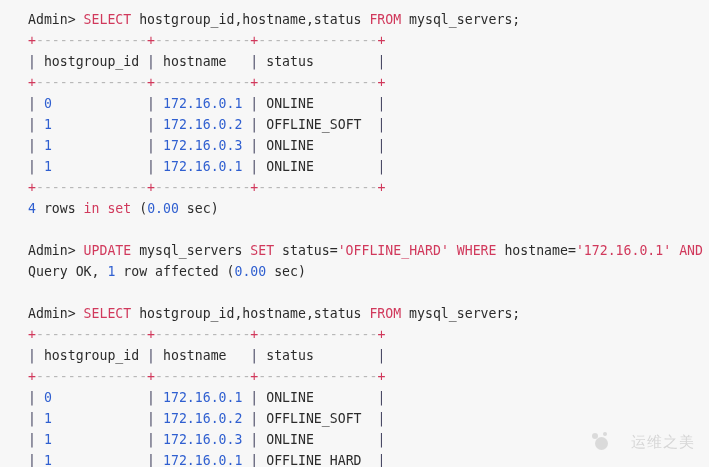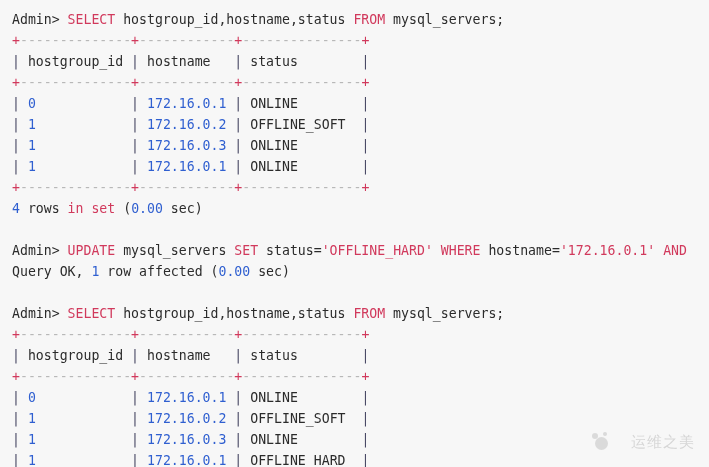--- a/index.html
+++ b/index.html
@@ -14,21 +14,21 @@
     font-family: "DejaVu Sans Mono", "Liberation Mono", monospace;
     position: relative;
   }
   #terminal {
     position: absolute;
     left: 0;
     top: 0;
     width: 709px;
     height: 467px;
     background: #f7f7f7;
-    padding: 9px 0 0 12px;
+    padding: 9px 0 0 28px;
     box-sizing: border-box;
     font-size: 13.2px;
     line-height: 21px;
     letter-spacing: 0px;
     color: #2b2b2b;
     white-space: pre;
     overflow: hidden;
   }
   .line {
     height: 21px;

